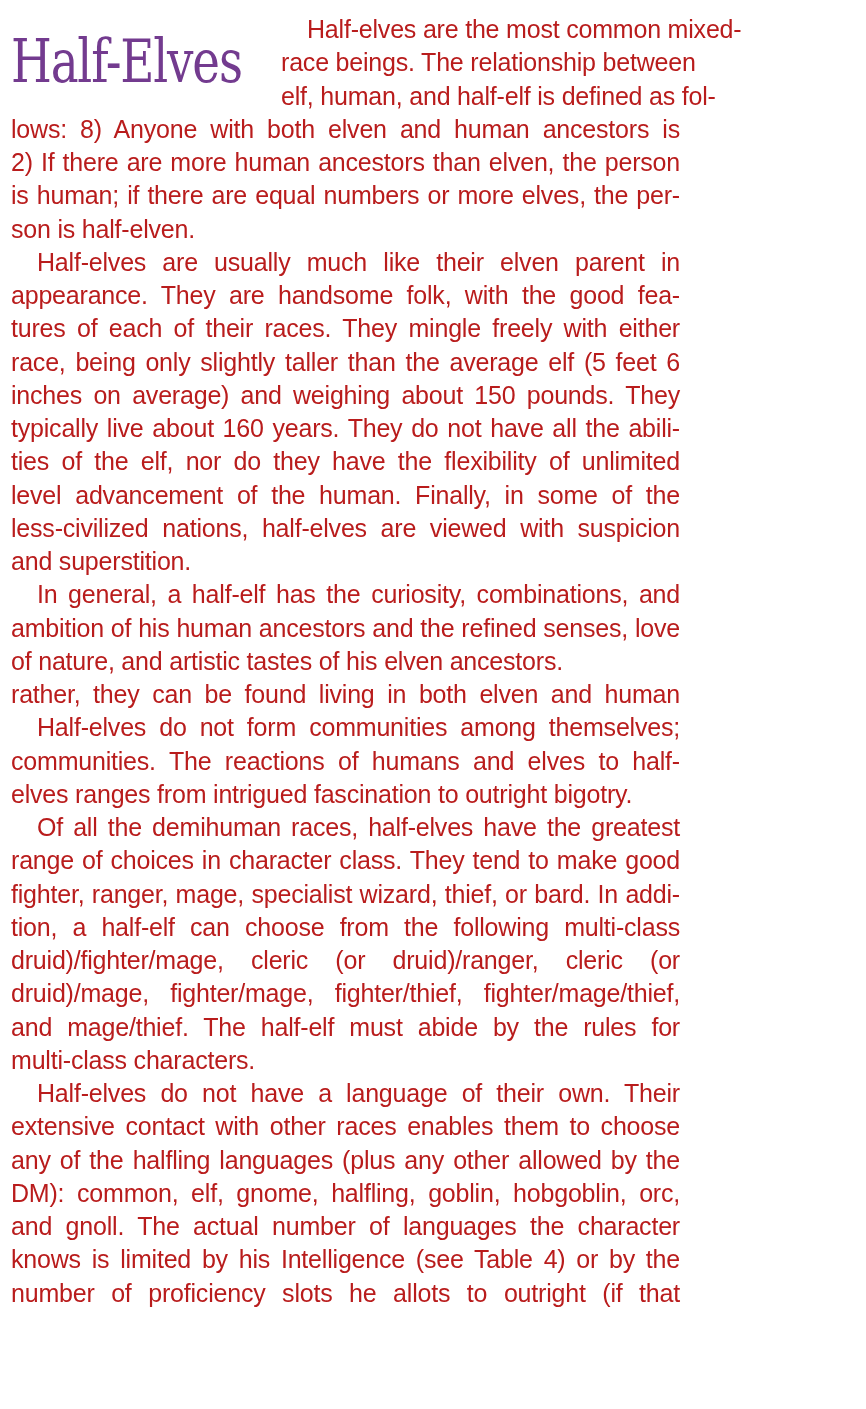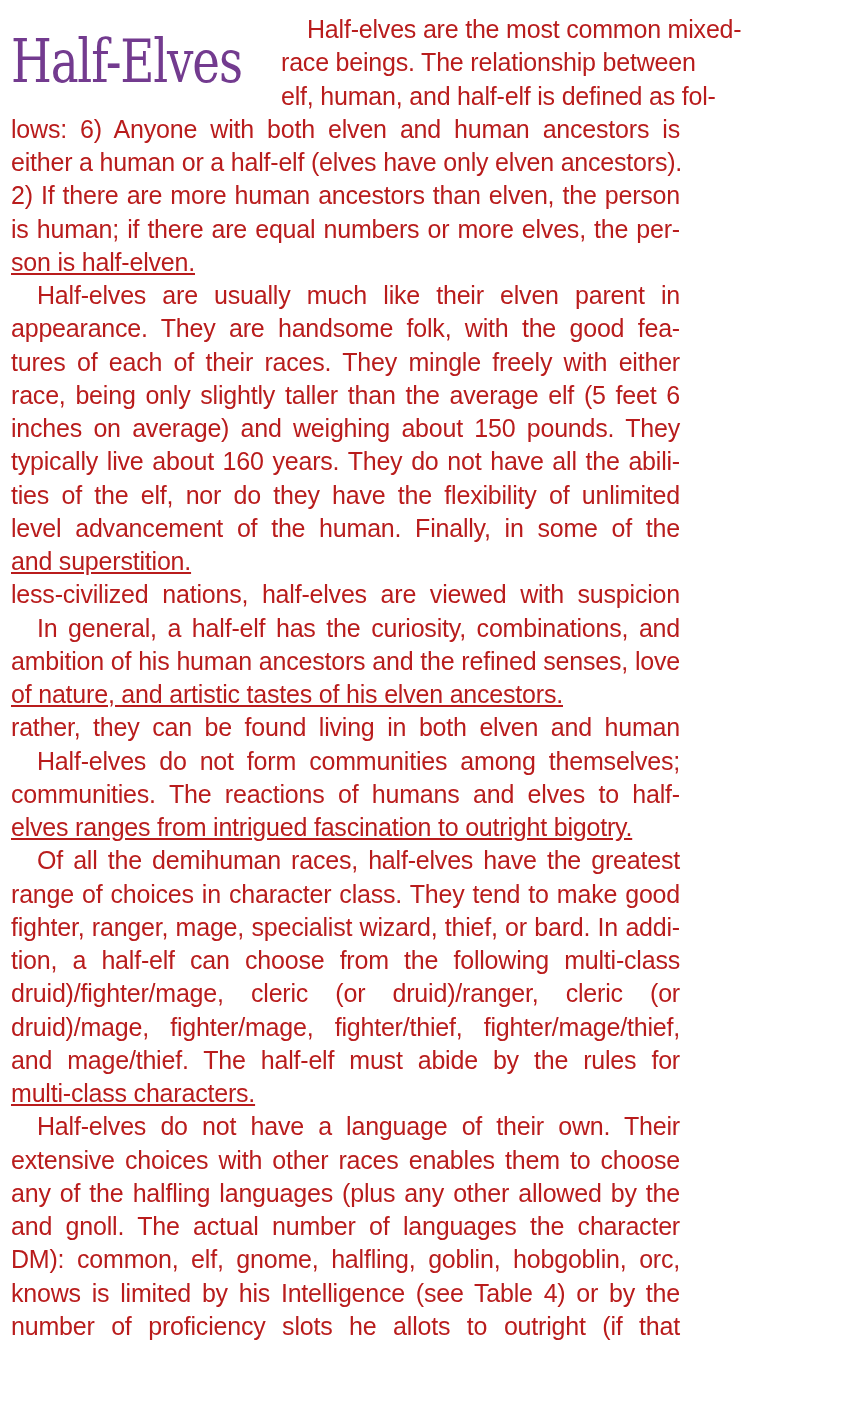--- a/index.html
+++ b/index.html
@@ -45,69 +45,67 @@
     font-size: 25px;
     line-height: 33.25px;
     letter-spacing: -0.2px;
     color: #b91c1c;
     text-align: justify;
     text-align-last: justify;
     white-space: nowrap;
   }
   .line.pl {           
     text-align-last: left;
-    text-decoration: underline;
   }
   .line.ind {          
     text-indent: 26px;
   }
 </style>
 </head>
 <body>
 
 <div class="page">
   <div class="article-body">
     <div class="heading-float">
       <span class="heading-text">Half-Elves</span>
     </div>
 
   <div class="line ind">Half-elves are the most common mixed-</div>
       <div class="line">race beings. The relationship between</div>
       <div class="line">elf, human, and half-elf is defined as fol-</div>
-      <div class="line">lows: 6) Anyone with both elven and human ancestors is</div>
-      <div class="line">either a human or a half-elf (elves have only elven ancestors).</div>
+      <div class="line">lows: 8) Anyone with both elven and human ancestors is</div>
       <div class="line">2) If there are more human ancestors than elven, the person</div>
       <div class="line">is human; if there are equal numbers or more elves, the per-</div>
       <div class="line pl">son is half-elven.</div>
       <div class="line ind">Half-elves are usually much like their elven parent in</div>
       <div class="line">appearance. They are handsome folk, with the good fea-</div>
       <div class="line">tures of each of their races. They mingle freely with either</div>
       <div class="line">race, being only slightly taller than the average elf (5 feet 6</div>
       <div class="line">inches on average) and weighing about 150 pounds. They</div>
       <div class="line">typically live about 160 years. They do not have all the abili-</div>
       <div class="line">ties of the elf, nor do they have the flexibility of unlimited</div>
       <div class="line">level advancement of the human. Finally, in some of the</div>
+      <div class="line">less-civilized nations, half-elves are viewed with suspicion</div>
       <div class="line pl">and superstition.</div>
-      <div class="line">less-civilized nations, half-elves are viewed with suspicion</div>
       <div class="line ind">In general, a half-elf has the curiosity, combinations, and</div>
       <div class="line">ambition of his human ancestors and the refined senses, love</div>
       <div class="line pl">of nature, and artistic tastes of his elven ancestors.</div>
       <div class="line">rather, they can be found living in both elven and human</div>
       <div class="line ind">Half-elves do not form communities among themselves;</div>
       <div class="line">communities. The reactions of humans and elves to half-</div>
       <div class="line pl">elves ranges from intrigued fascination to outright bigotry.</div>
       <div class="line ind">Of all the demihuman races, half-elves have the greatest</div>
       <div class="line">range of choices in character class. They tend to make good</div>
       <div class="line">fighter, ranger, mage, specialist wizard, thief, or bard. In addi-</div>
       <div class="line">tion, a half-elf can choose from the following multi-class</div>
       <div class="line">druid)/fighter/mage, cleric (or druid)/ranger, cleric (or</div>
       <div class="line">druid)/mage, fighter/mage, fighter/thief, fighter/mage/thief,</div>
       <div class="line">and mage/thief. The half-elf must abide by the rules for</div>
       <div class="line pl">multi-class characters.</div>
       <div class="line ind">Half-elves do not have a language of their own. Their</div>
-      <div class="line">extensive choices with other races enables them to choose</div>
+      <div class="line">extensive contact with other races enables them to choose</div>
       <div class="line">any of the halfling languages (plus any other allowed by the</div>
+      <div class="line">DM): common, elf, gnome, halfling, goblin, hobgoblin, orc,</div>
       <div class="line">and gnoll. The actual number of languages the character</div>
-      <div class="line">DM): common, elf, gnome, halfling, goblin, hobgoblin, orc,</div>
       <div class="line">knows is limited by his Intelligence (see Table 4) or by the</div>
       <div class="line">number of proficiency slots he allots to outright (if that</div>
     </div>
 </div>
 
 </body></html>

